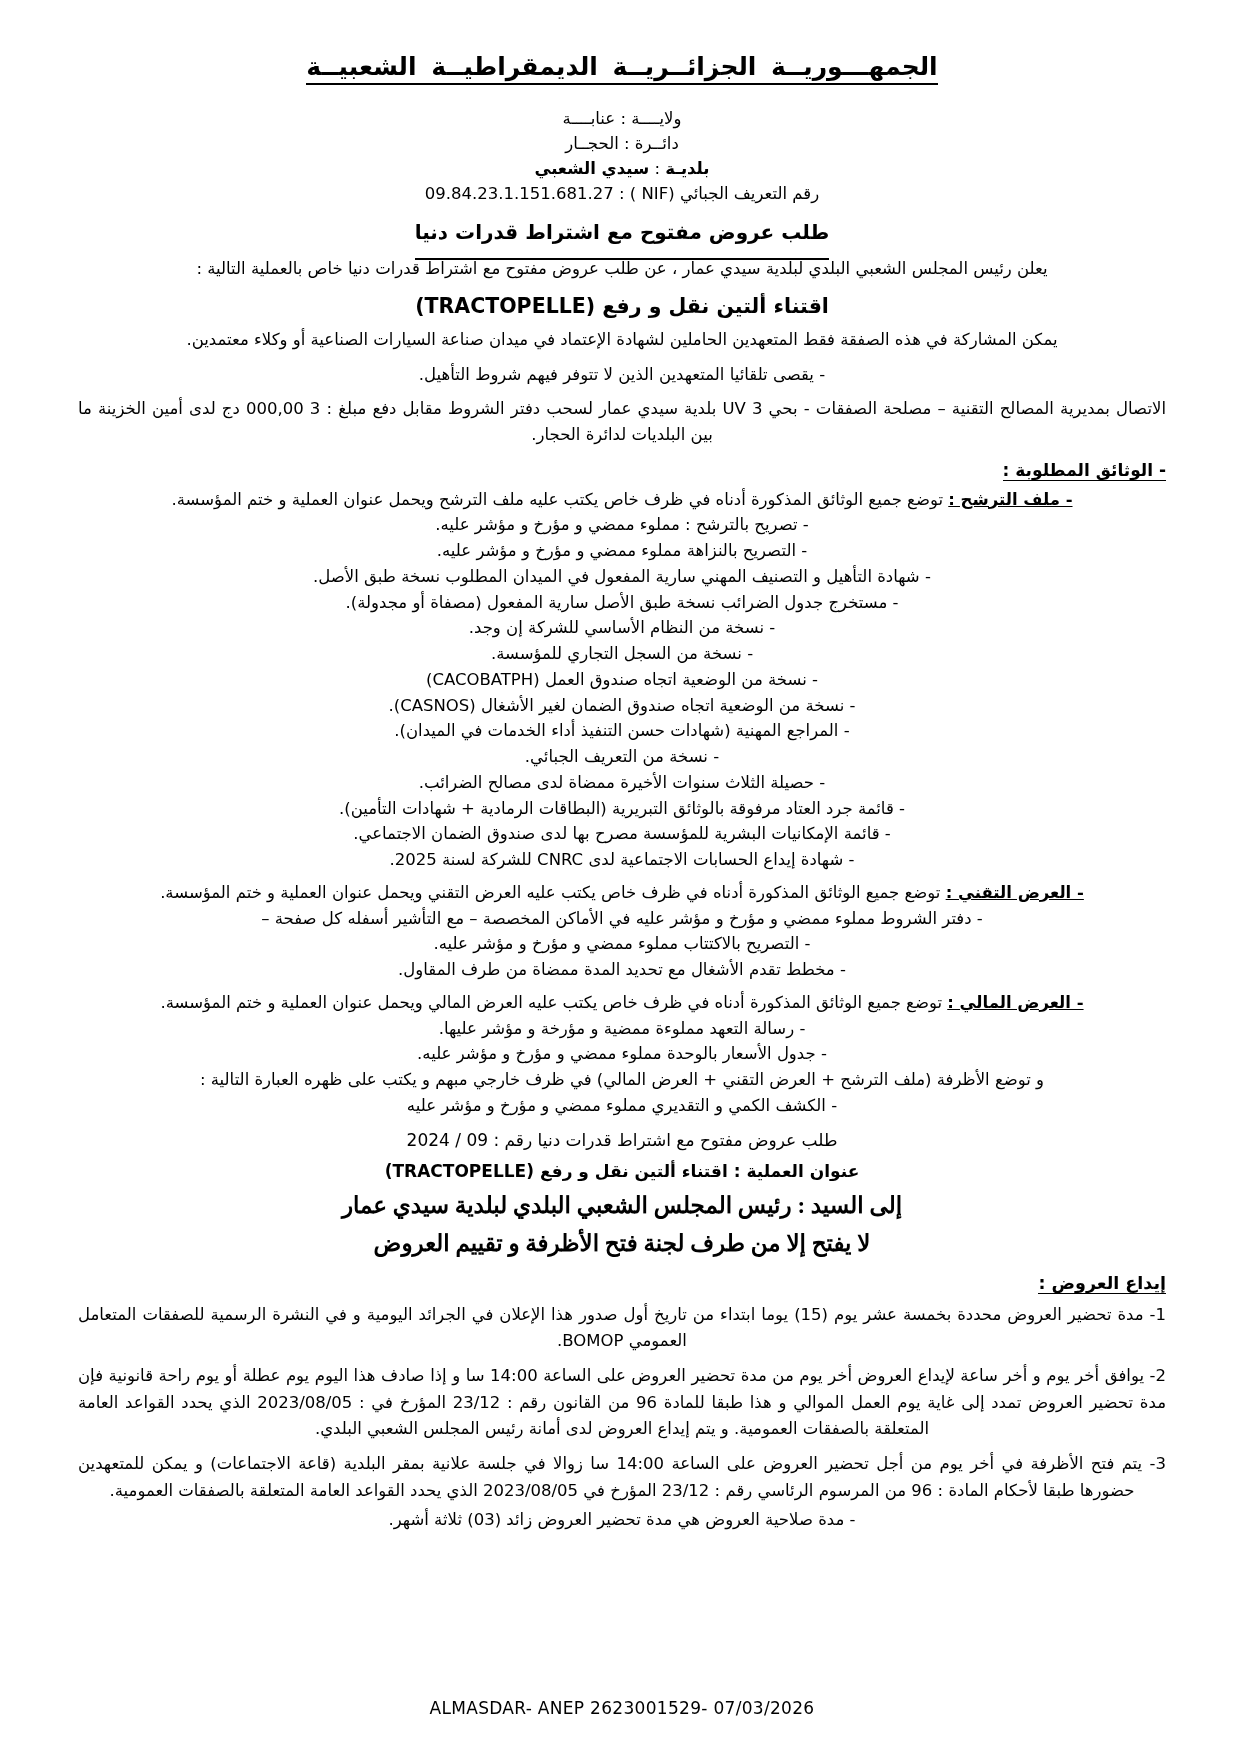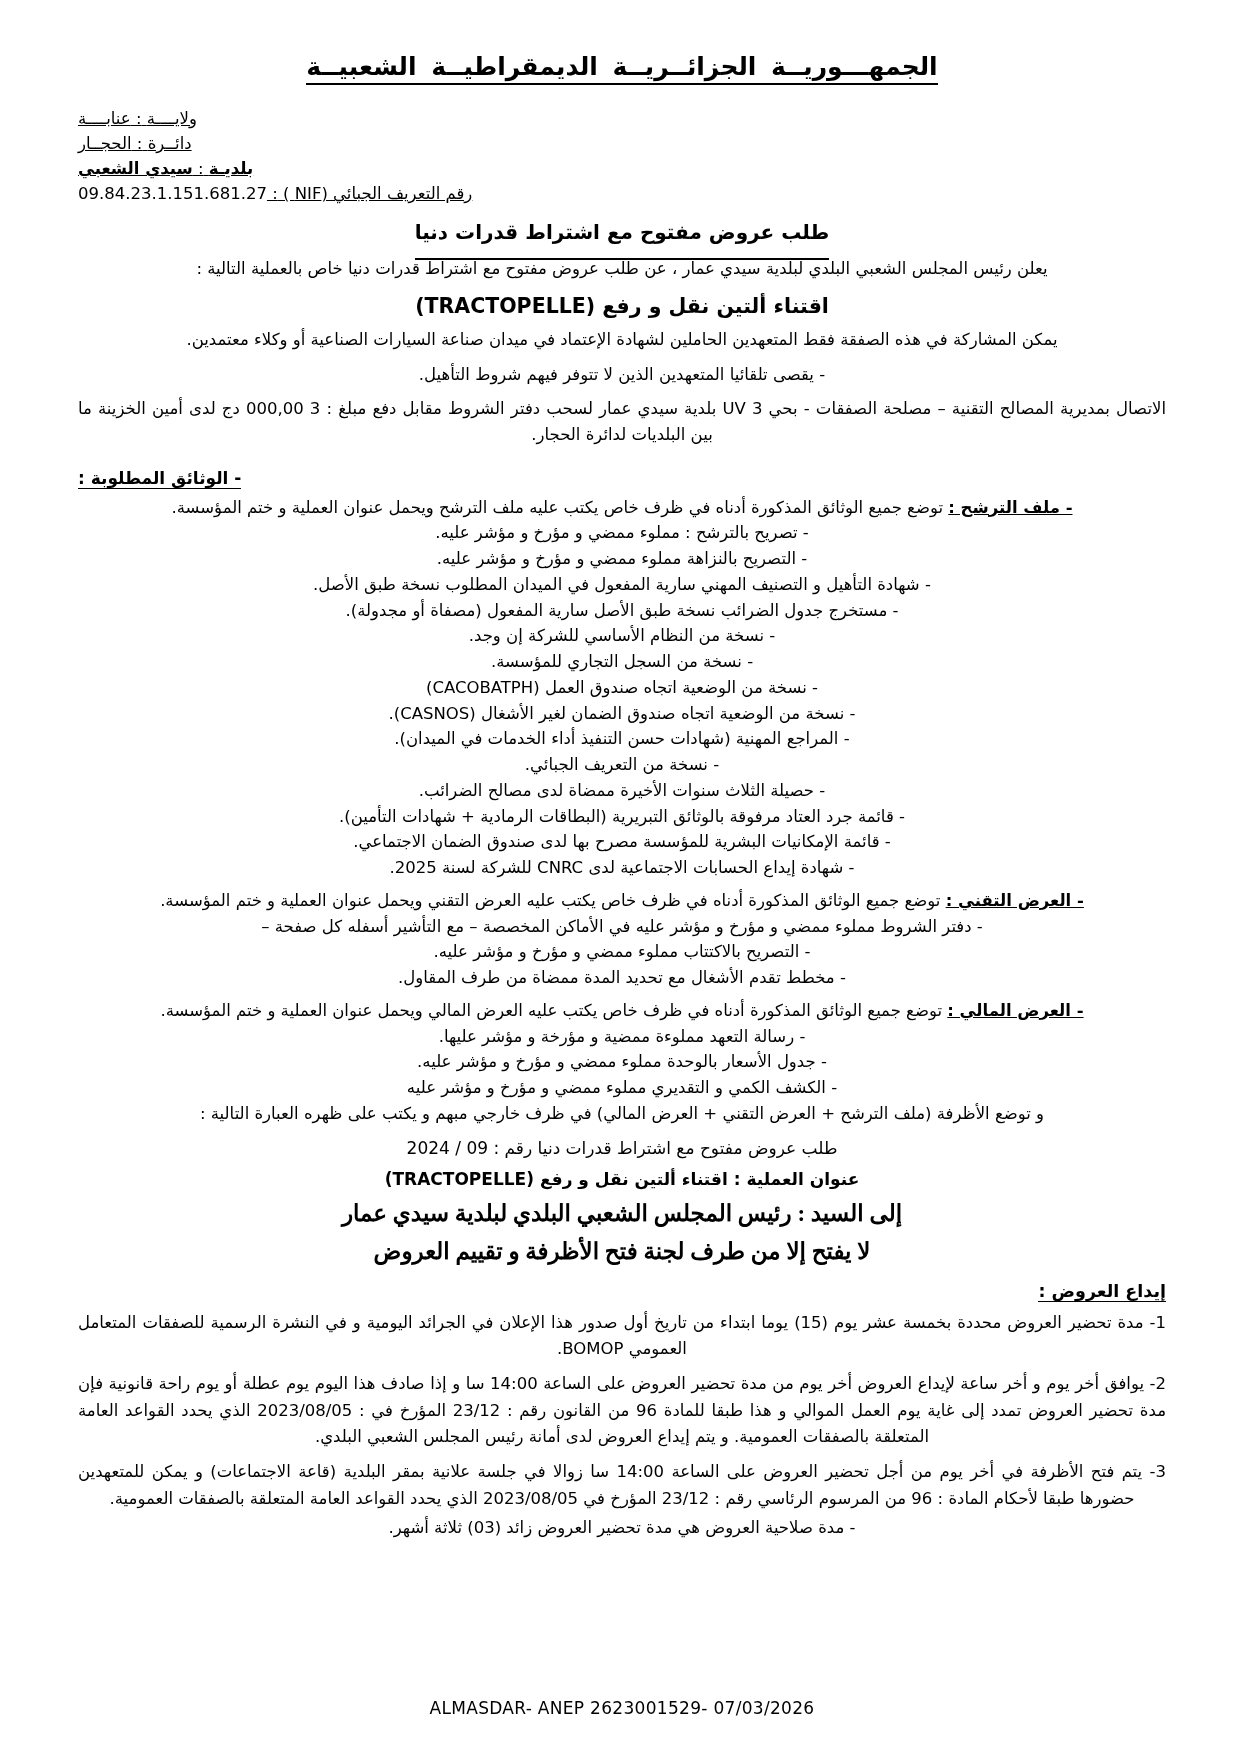--- a/index.html
+++ b/index.html
@@ -44,23 +44,22 @@
 
   .admin-block {
     margin-top: 18px;
     text-align: left;
     direction: rtl;
     font-size: 16.5px;
     line-height: 1.52;
   }
   .admin-line {
     display: block;
-    text-align: left;
+    text-align: center;
     white-space: nowrap;
-    text-decoration: underline;
   }
   .admin-line .lbl { font-weight: bold; }
   .admin-line.normal .lbl { font-weight: normal; }
 
   
   .doc-title {
     text-align: center;
     font-size: 20px;
     font-weight: bold;
     margin-top: 14px;
@@ -94,22 +93,22 @@
     line-height: 1.55;
     margin-top: 9px;
     text-align: justify;
     text-align-last: center;
   }
 
   
   .sect-head {
     font-size: 17px;
     font-weight: bold;
-    margin-top: 20px;
-    text-align: left;
+    margin-top: 12px;
+    text-align: right;
   }
   .sect-head span { border-bottom: 1.6px solid #000; }
 
   .grp {
     margin-top: 8px;
     font-size: 16.5px;
     line-height: 1.5;
     text-align: center;
   }
   .grp-head {
@@ -242,23 +241,23 @@
   </div>
   <div class="doc-item">- دفتر الشروط مملوء ممضي و مؤرخ و مؤشر عليه في الأماكن المخصصة – مع التأشير أسفله كل صفحة –</div>
   <div class="doc-item">- التصريح بالاكتتاب مملوء ممضي و مؤرخ و مؤشر عليه.</div>
   <div class="doc-item">- مخطط تقدم الأشغال مع تحديد المدة ممضاة من طرف المقاول.</div>
 
   <div class="grp">
     <span class="grp-head">- العرض المالي :</span><span> توضع جميع الوثائق المذكورة أدناه في ظرف خاص يكتب عليه العرض المالي ويحمل عنوان العملية و ختم المؤسسة.</span>
   </div>
   <div class="doc-item">- رسالة التعهد مملوءة ممضية و مؤرخة و مؤشر عليها.</div>
   <div class="doc-item">- جدول الأسعار بالوحدة مملوء ممضي و مؤرخ و مؤشر عليه.</div>
+  <div class="doc-item">و توضع الأظرفة (ملف الترشح + العرض التقني + العرض المالي) في ظرف خارجي مبهم و يكتب على ظهره العبارة التالية :</div>
+
   <div class="doc-item">- الكشف الكمي و التقديري مملوء ممضي و مؤرخ و مؤشر عليه</div>
-
-  <div class="doc-item">و توضع الأظرفة (ملف الترشح + العرض التقني + العرض المالي) في ظرف خارجي مبهم و يكتب على ظهره العبارة التالية :</div>
 
   <div class="env-line">طلب عروض مفتوح مع اشتراط قدرات دنيا رقم : 09 / 2024</div>
   <div class="env-line bold">عنوان العملية : اقتناء  ألتين نقل و رفع (TRACTOPELLE)</div>
   <div class="env-line big">إلى السيد : رئيس المجلس الشعبي البلدي لبلدية سيدي عمار</div>
   <div class="env-line big">لا يفتح إلا من طرف لجنة فتح الأظرفة و تقييم العروض</div>
 
   <div class="deposit-head">
     <span>إيداع العروض :</span>
   </div>
 

